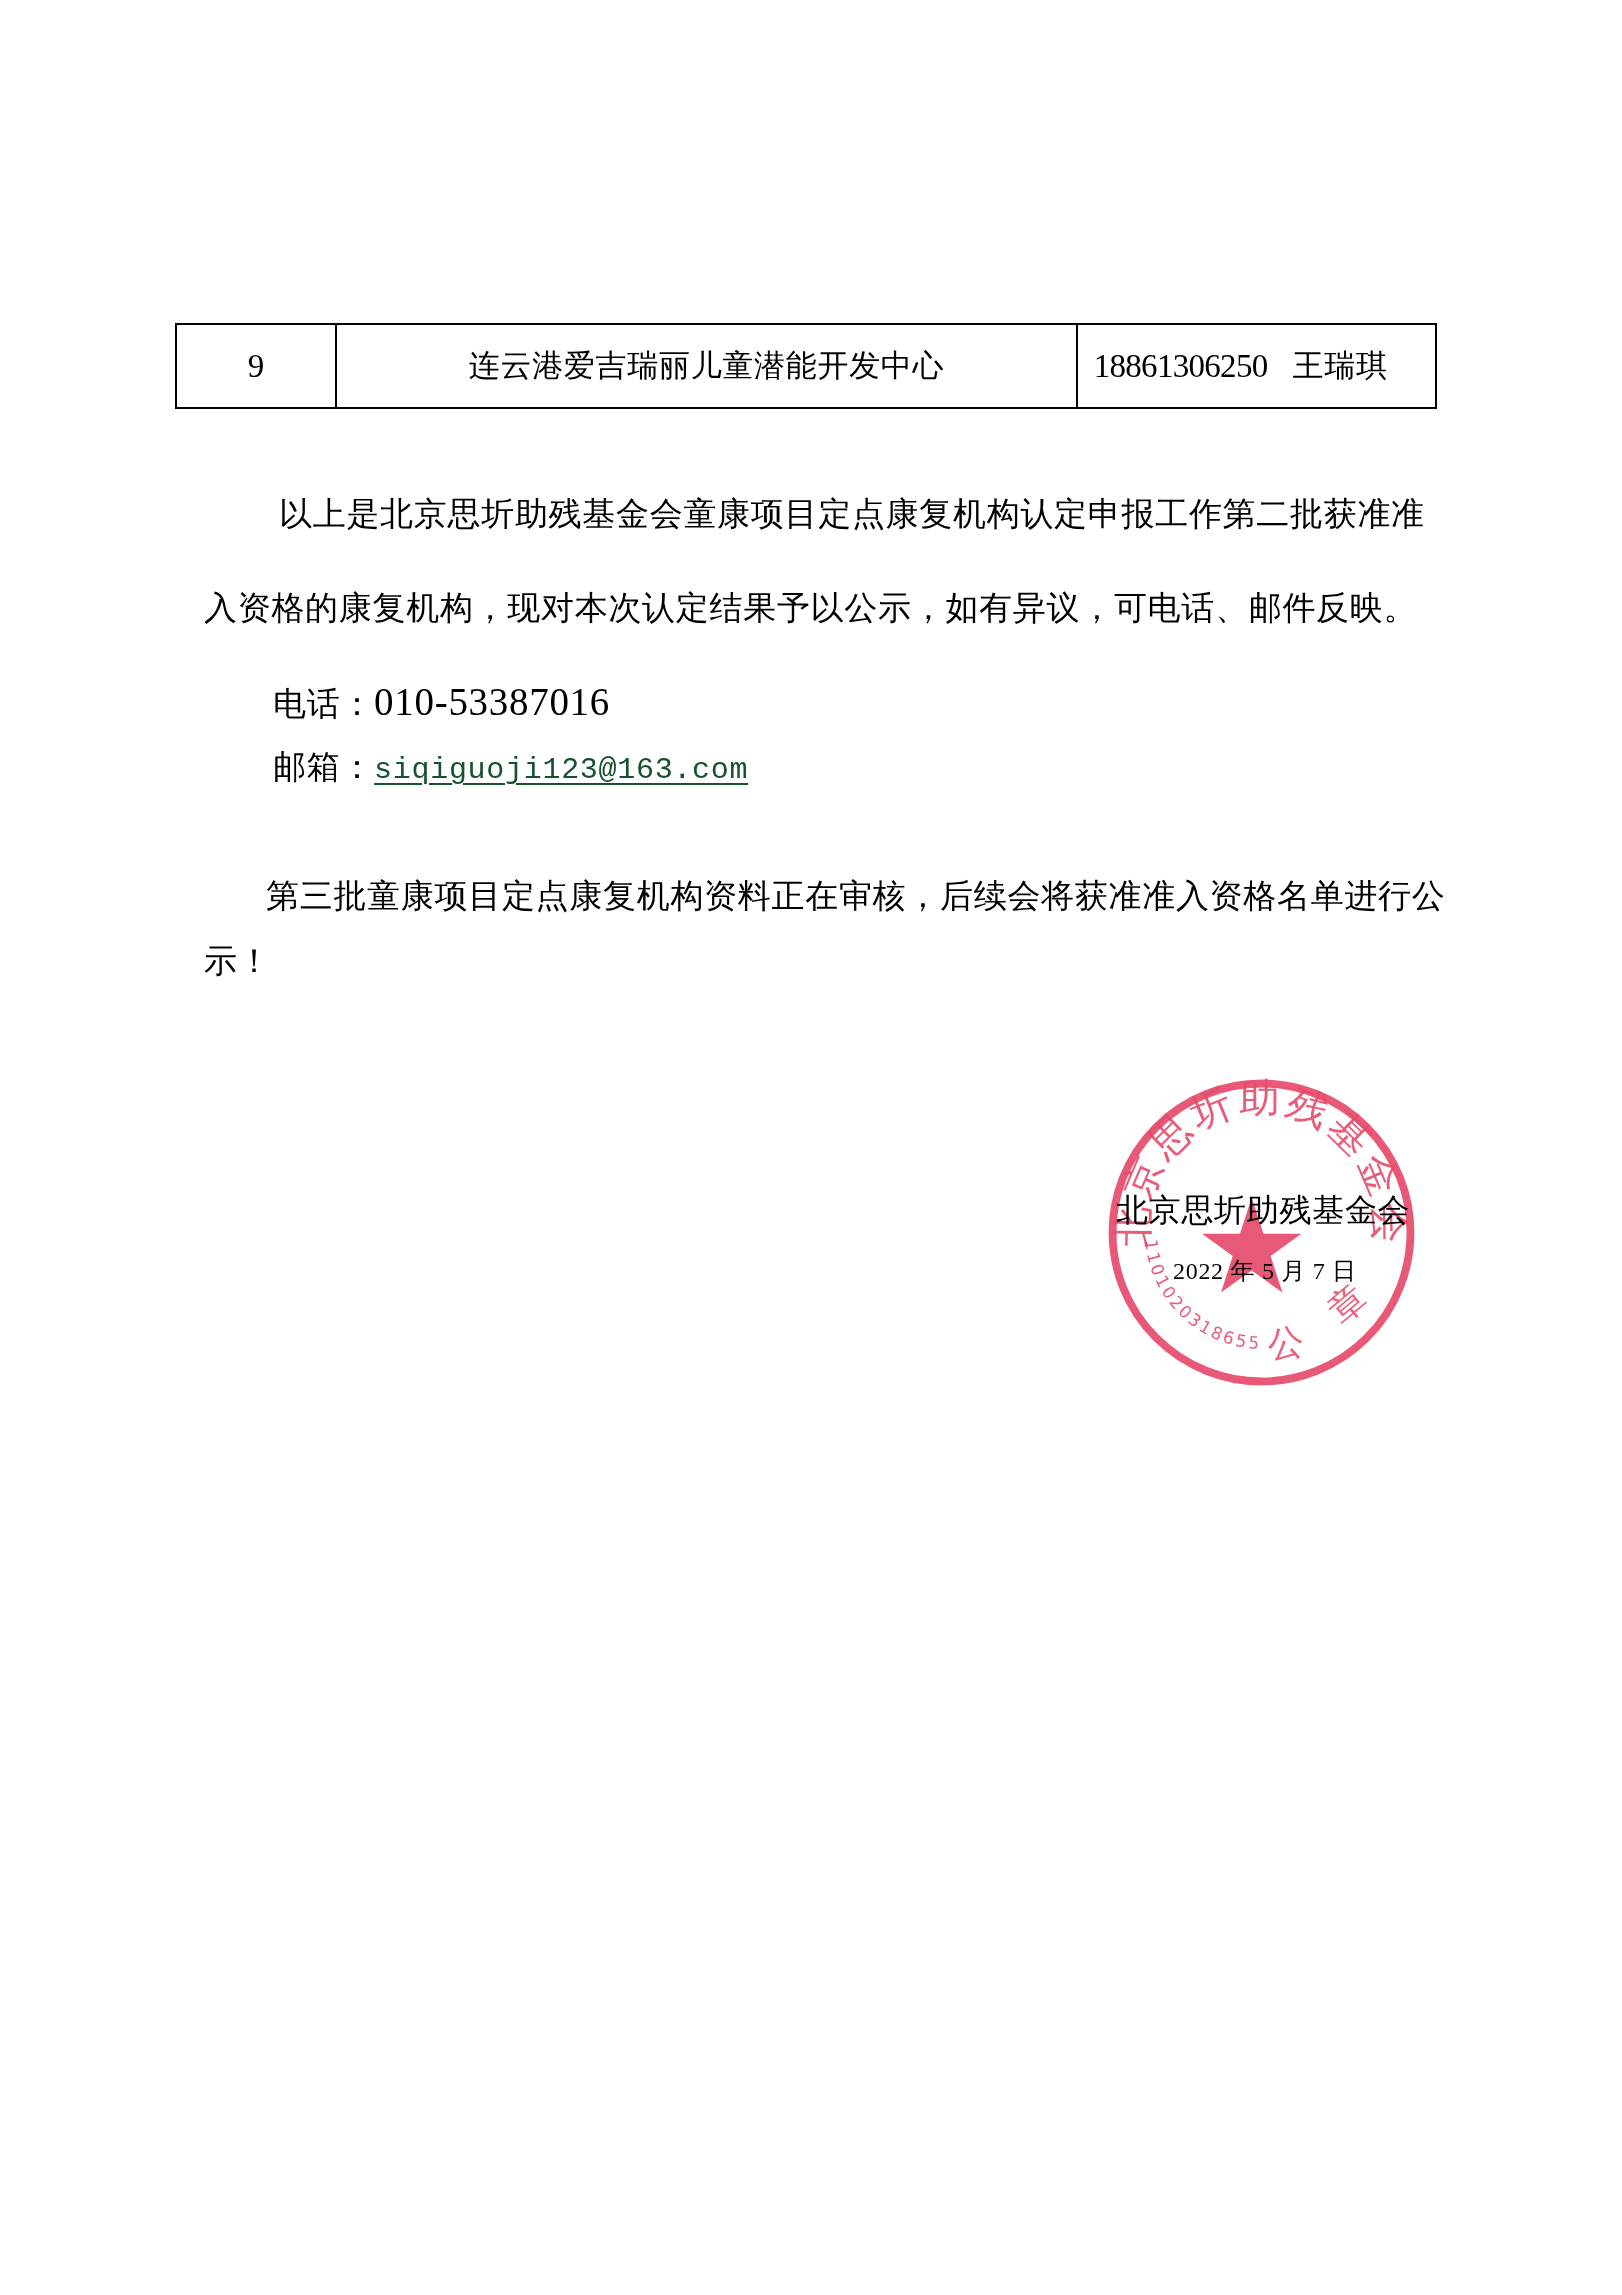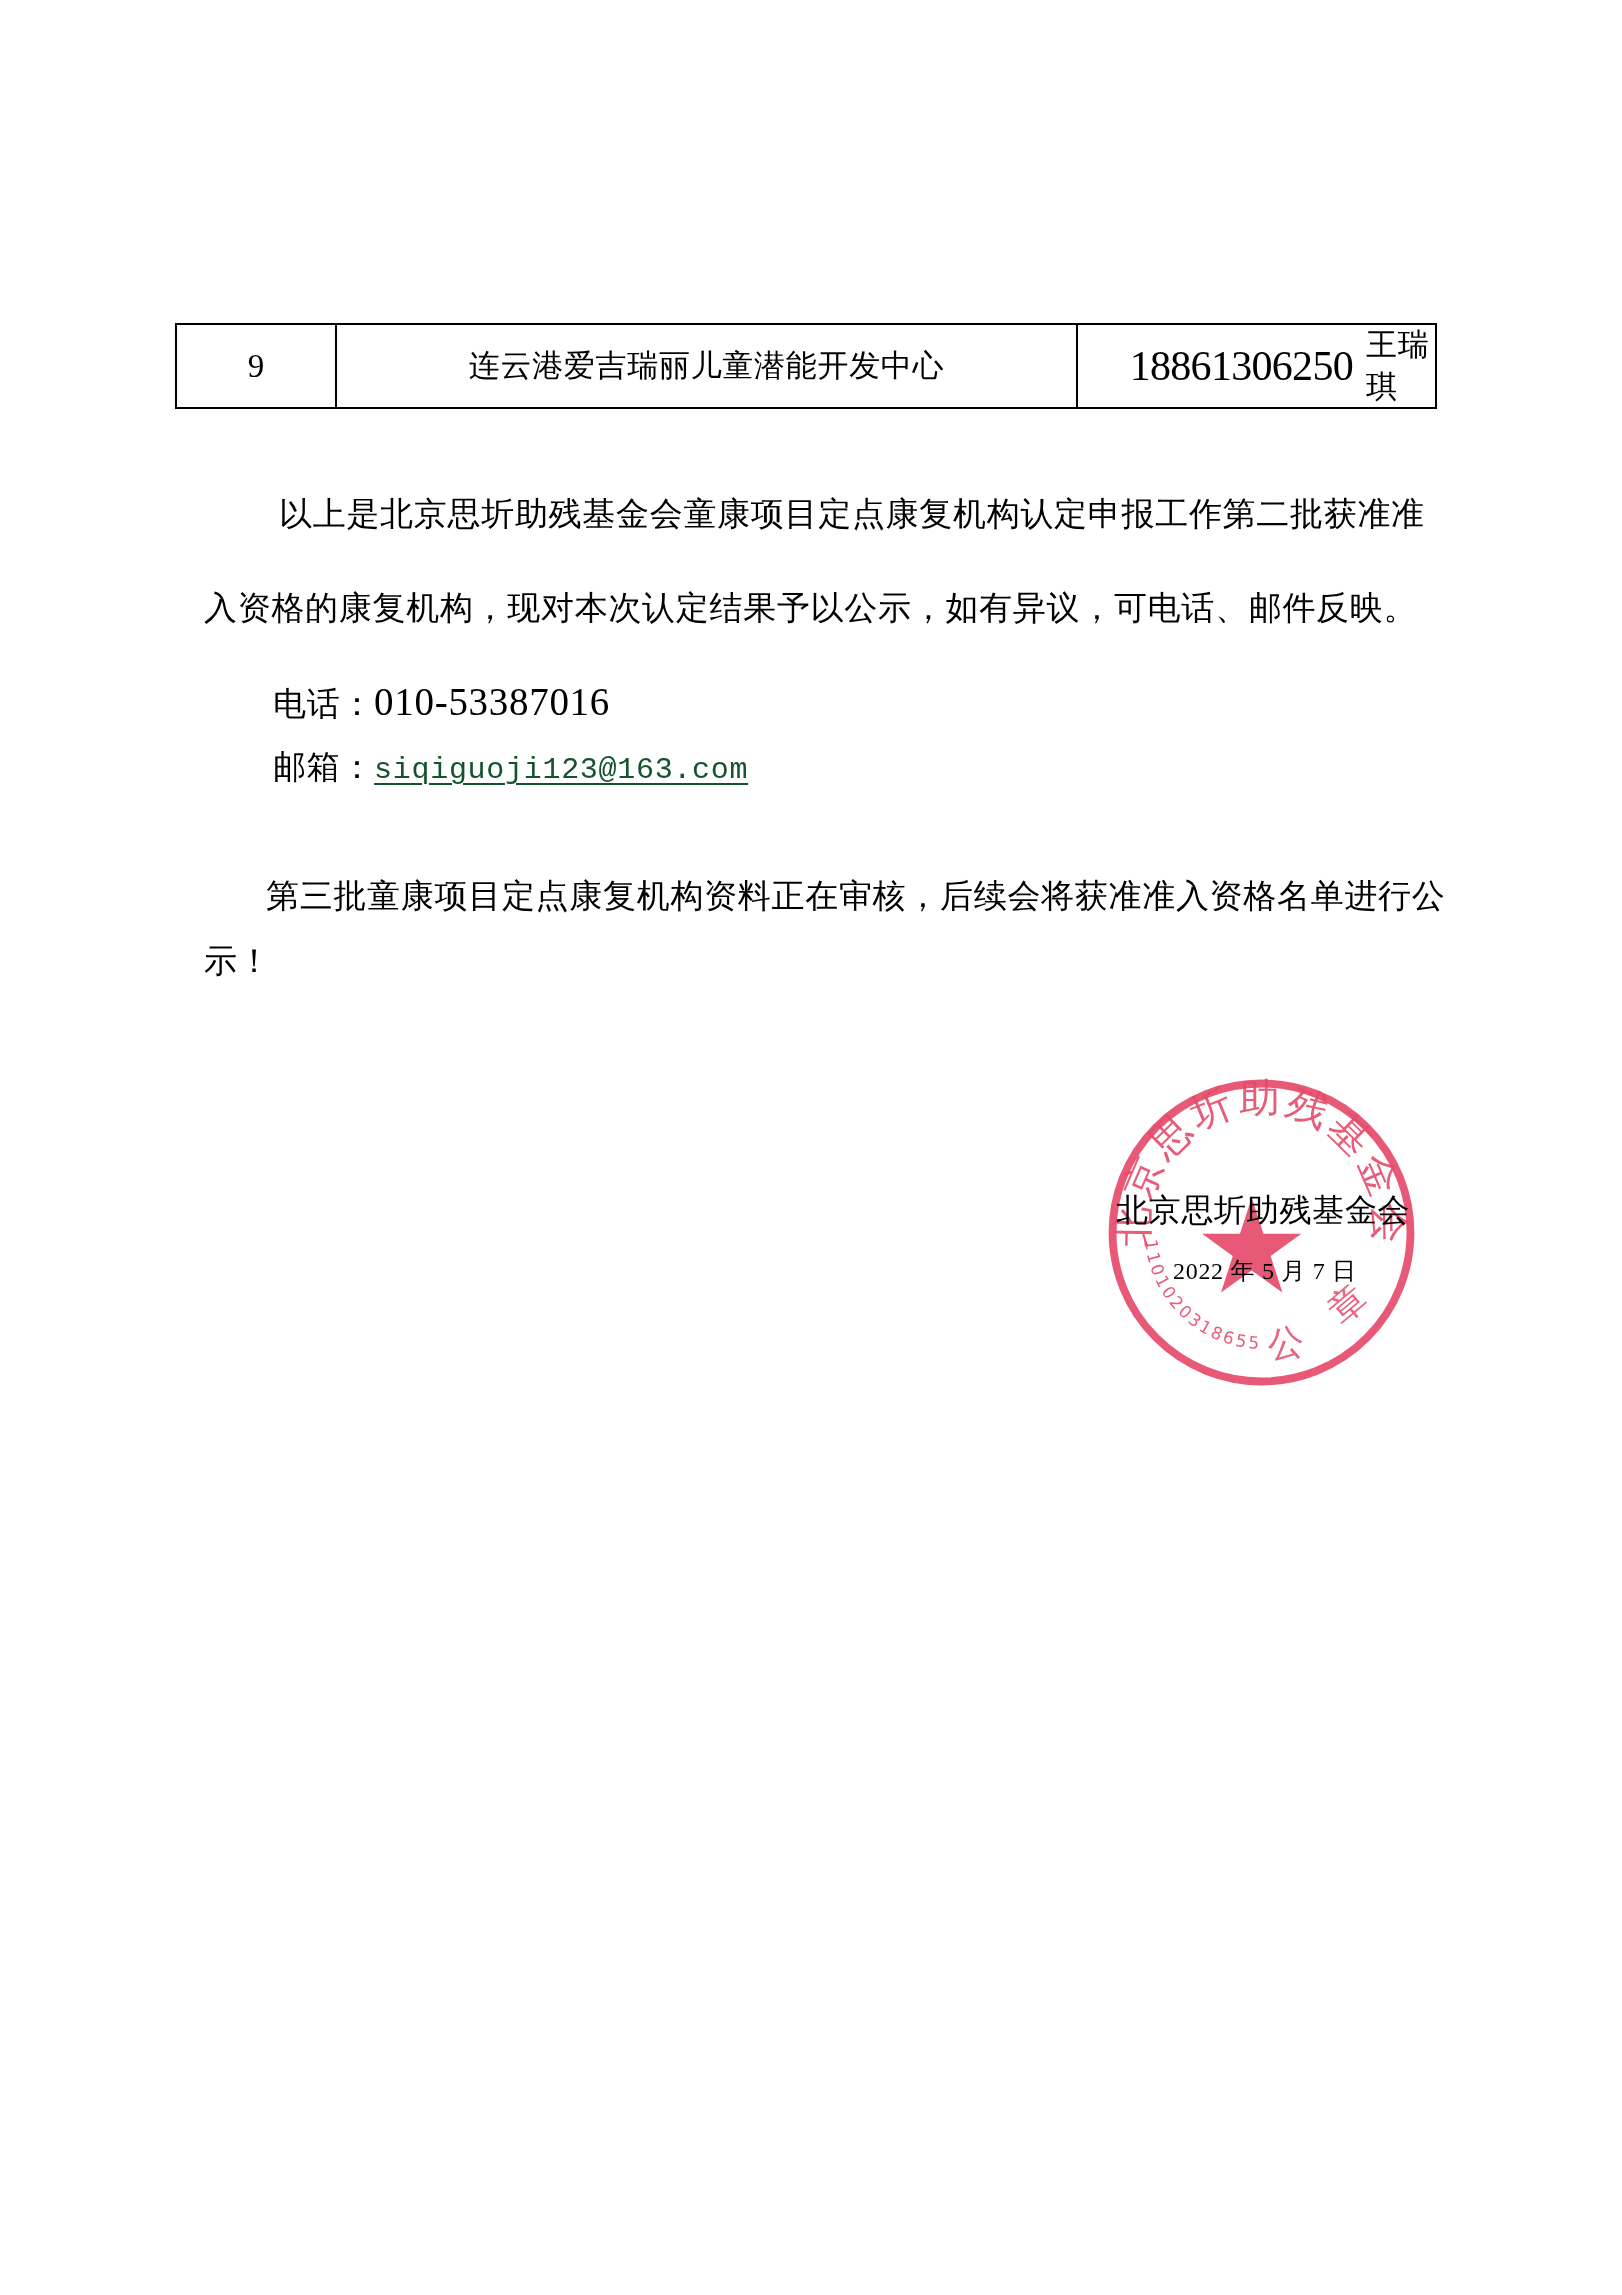--- a/index.html
+++ b/index.html
@@ -10,22 +10,22 @@
 
   
   .tbl { position: absolute; left: 175px; top: 323px; width: 1262px; height: 86px;
          border: 2px solid #000; box-sizing: border-box; display: flex; }
   .cell { height: 100%; display: flex; align-items: center; box-sizing: border-box;
           font-size: 31px; }
   .c1 { width: 160px; justify-content: center; border-right: 2px solid #000;
         font-family: "Liberation Serif", serif; font-size: 33px; }
   .c2 { width: 741px; justify-content: center; border-right: 2px solid #000; letter-spacing: 0.7px; font-family: Liberation Mono, monospace; }
   .c3 { flex: 1; justify-content: flex-start; padding-left: 15.7px; }
-  .c3 .num { font-family: "Liberation Serif", serif; font-size: 42px; letter-spacing: -0.7px; margin-left: 36px; }
-  .c3 .nm { margin-left: 13px; letter-spacing: 0.7px; }
+  .c3 .num { font-family: "Liberation Serif", serif; font-size: 33px; letter-spacing: -0.7px; }
+  .c3 .nm { margin-left: 25px; letter-spacing: 0.7px; }
 
   .mono { font-family: "Liberation Serif", serif; font-size: 39px; }
   .email { color: #14532d; text-decoration: underline; text-decoration-thickness: 2px;
            text-underline-offset: 5.2px; font-family: "Liberation Mono", monospace; font-size: 30px;
            letter-spacing: 0.7px; }
 
   
   .seal { position: absolute; left: 1106px; top: 1077px; width: 311px; height: 311px; }
   .signature { z-index: 2; }
 </style>

